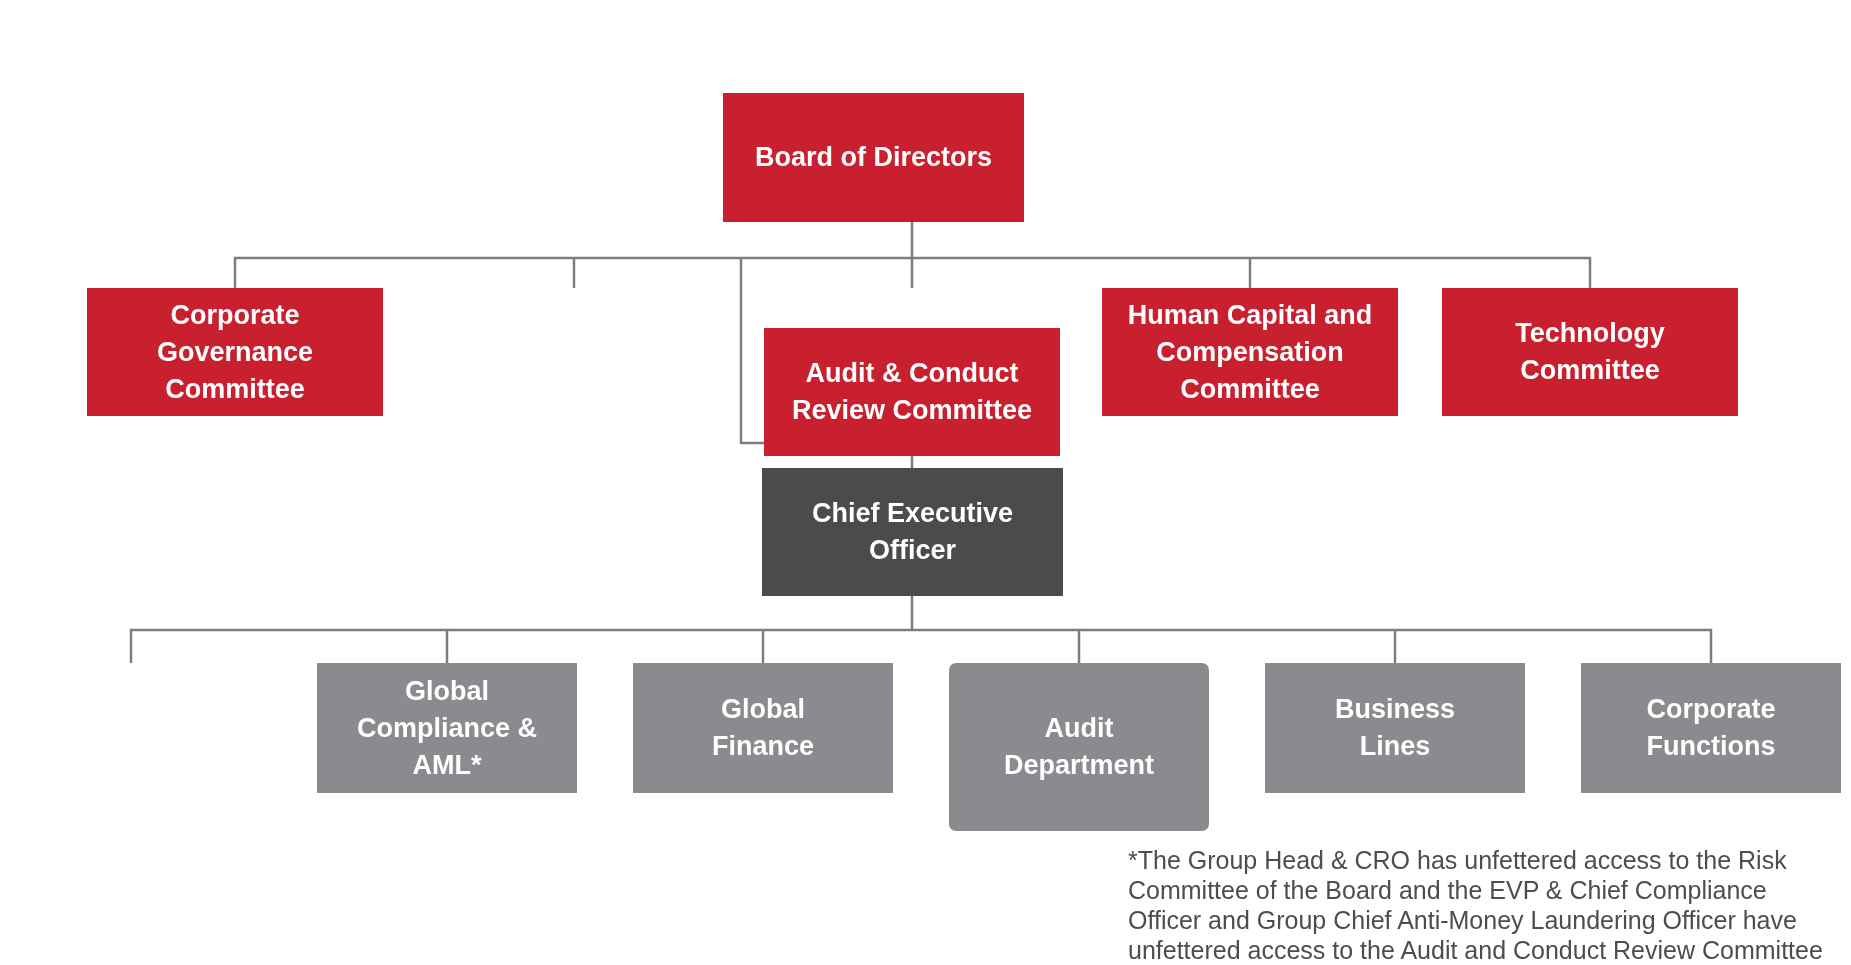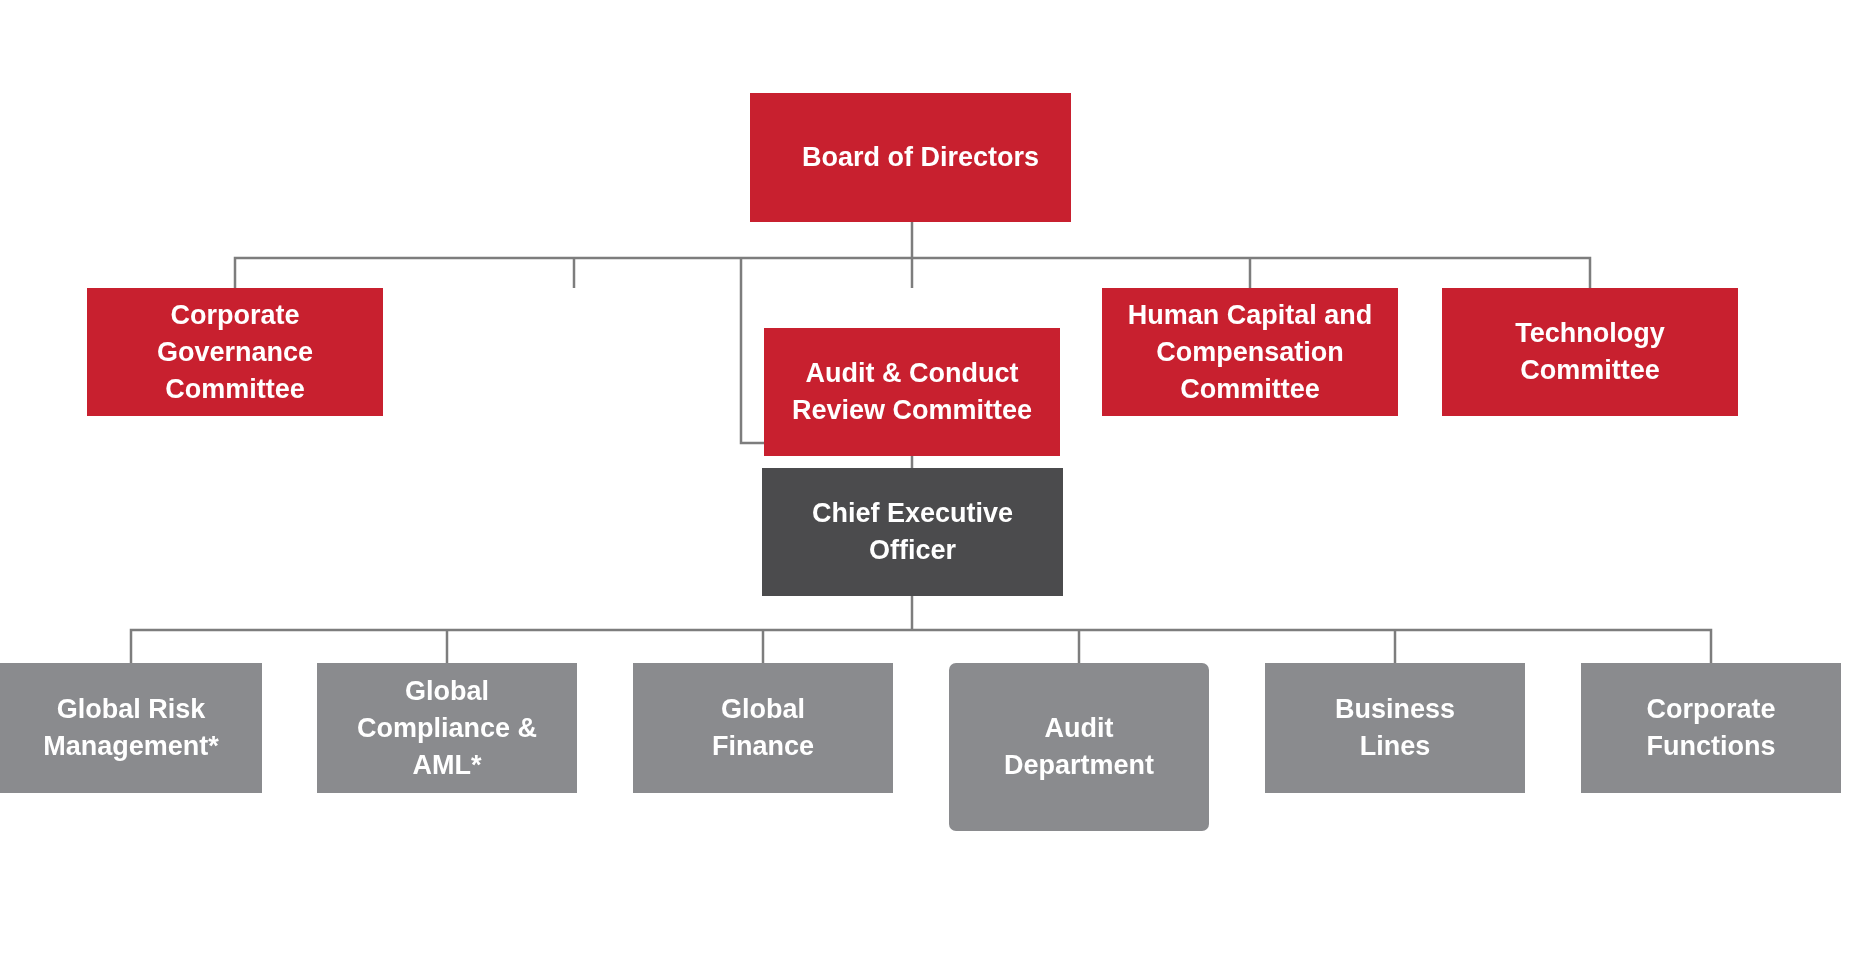--- a/index.html
+++ b/index.html
@@ -70,44 +70,46 @@
 
       <path d="M 912 596 L 912 630"></path>
       <path d="M 131 663 L 131 630 L 1711 630 L 1711 663"></path>
       <path d="M 447 630 L 447 663"></path>
       <path d="M 763 630 L 763 663"></path>
       <path d="M 1079 630 L 1079 663"></path>
       <path d="M 1395 630 L 1395 663"></path>
     </g>
   </svg>
 
-  <div class="node red" style="left:750px; top:93px; width:301px; height:129px;padding-left:20px;">Board of Directors</div>
+  <div class="node red" style="left:723px; top:93px; width:301px; height:129px;">Board of Directors</div>
 
   <div class="node red" style="left:87px; top:288px; width:296px; height:128px;">Corporate
 Governance
 Committee</div>
   <div class="node red" style="left:764px; top:288px; width:296px; height:128px;margin-top:40px;">Audit &amp; Conduct
 Review Committee</div>
   <div class="node red" style="left:1102px; top:288px; width:296px; height:128px;">Human Capital and
 Compensation
 Committee</div>
   <div class="node red" style="left:1442px; top:288px; width:296px; height:128px;">Technology
 Committee</div>
 
   <div class="node dark" style="left:762px; top:468px; width:301px; height:128px;">Chief Executive
 Officer</div>
 
-  <div class="node gray" style="left:0px; top:663px; width:262px; height:130px;">Global Risk
-Management*</div>
   <div class="node gray" style="left:317px; top:663px; width:260px; height:130px;">Global
 Compliance &amp;
 AML*</div>
   <div class="node gray" style="left:633px; top:663px; width:260px; height:130px;">Global
 Finance</div>
   <div class="node gray" style="left:949px; top:663px; width:260px; height:168px;border-radius:7px;">Audit
 Department</div>
   <div class="node gray" style="left:1265px; top:663px; width:260px; height:130px;">Business
 Lines</div>
   <div class="node gray" style="left:1581px; top:663px; width:260px; height:130px;">Corporate
 Functions</div>
 
+  <div id="footnote">*The Group Head &amp; CRO has unfettered access to the Risk
+Committee of the Board and the EVP &amp; Chief Compliance
+Officer and Group Chief Anti-Money Laundering Officer have
+unfettered access to the Audit and Conduct Review Committee</div>
 
 </div>
 
 </body></html>

